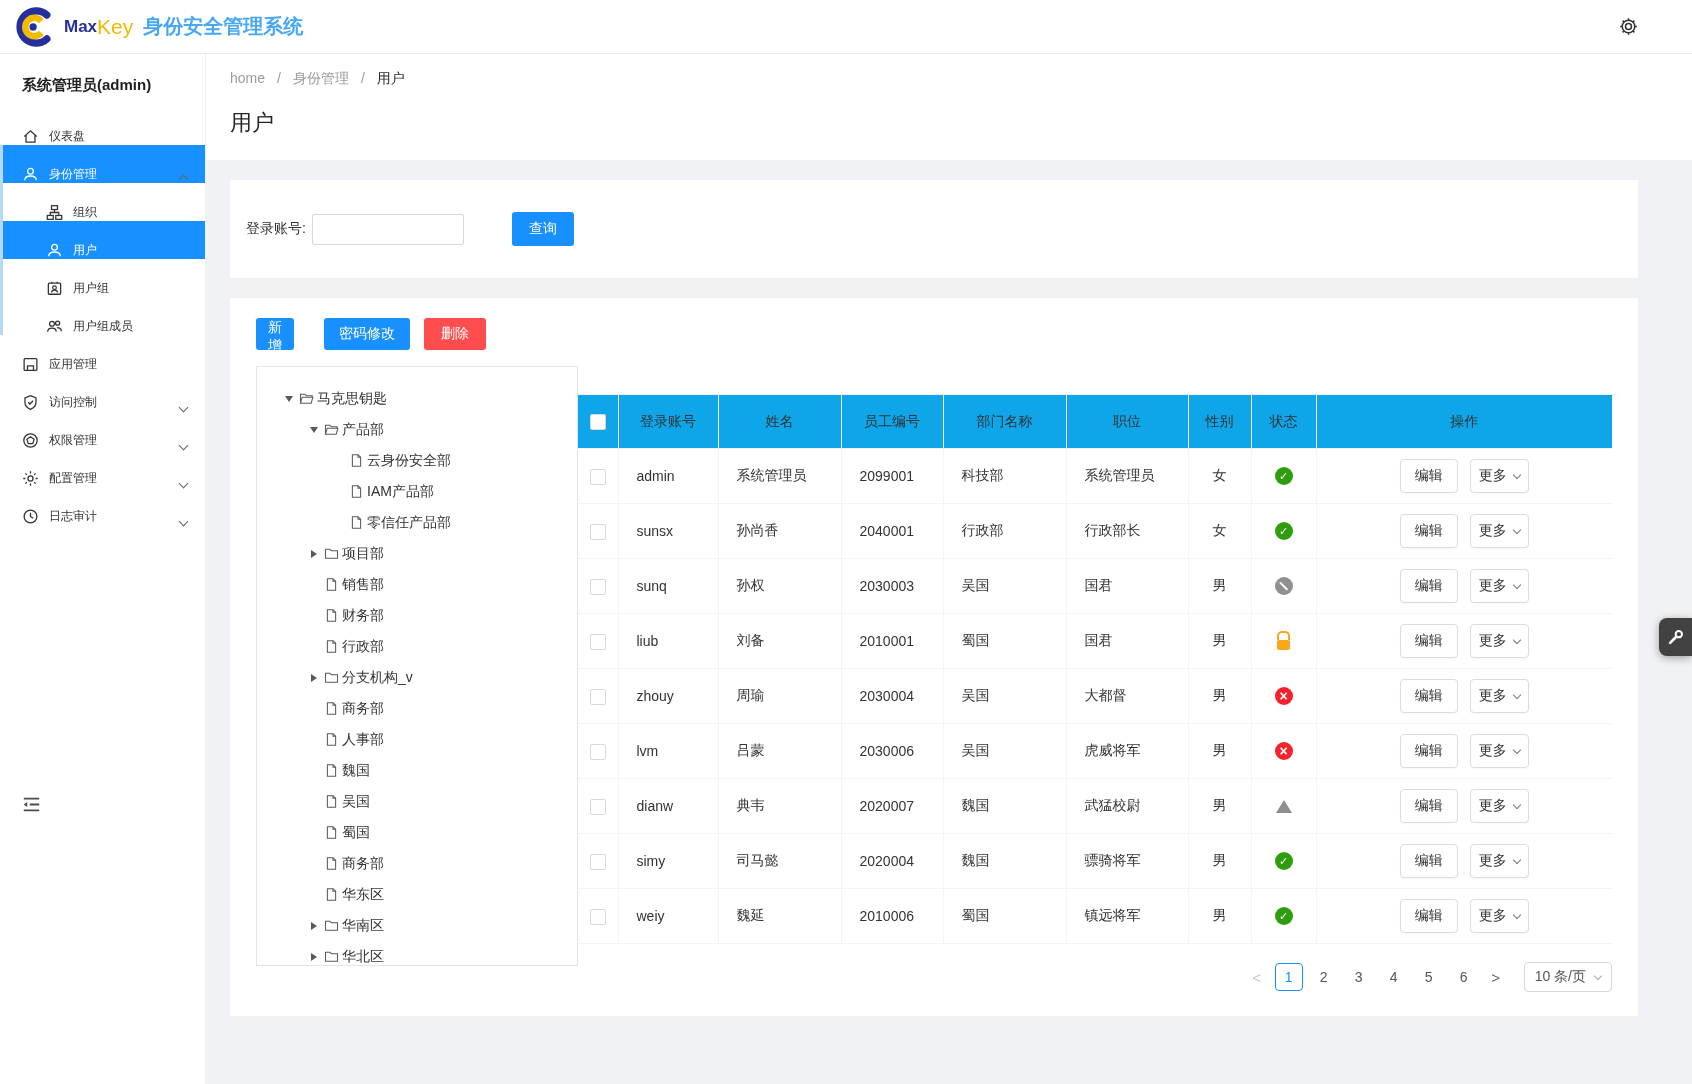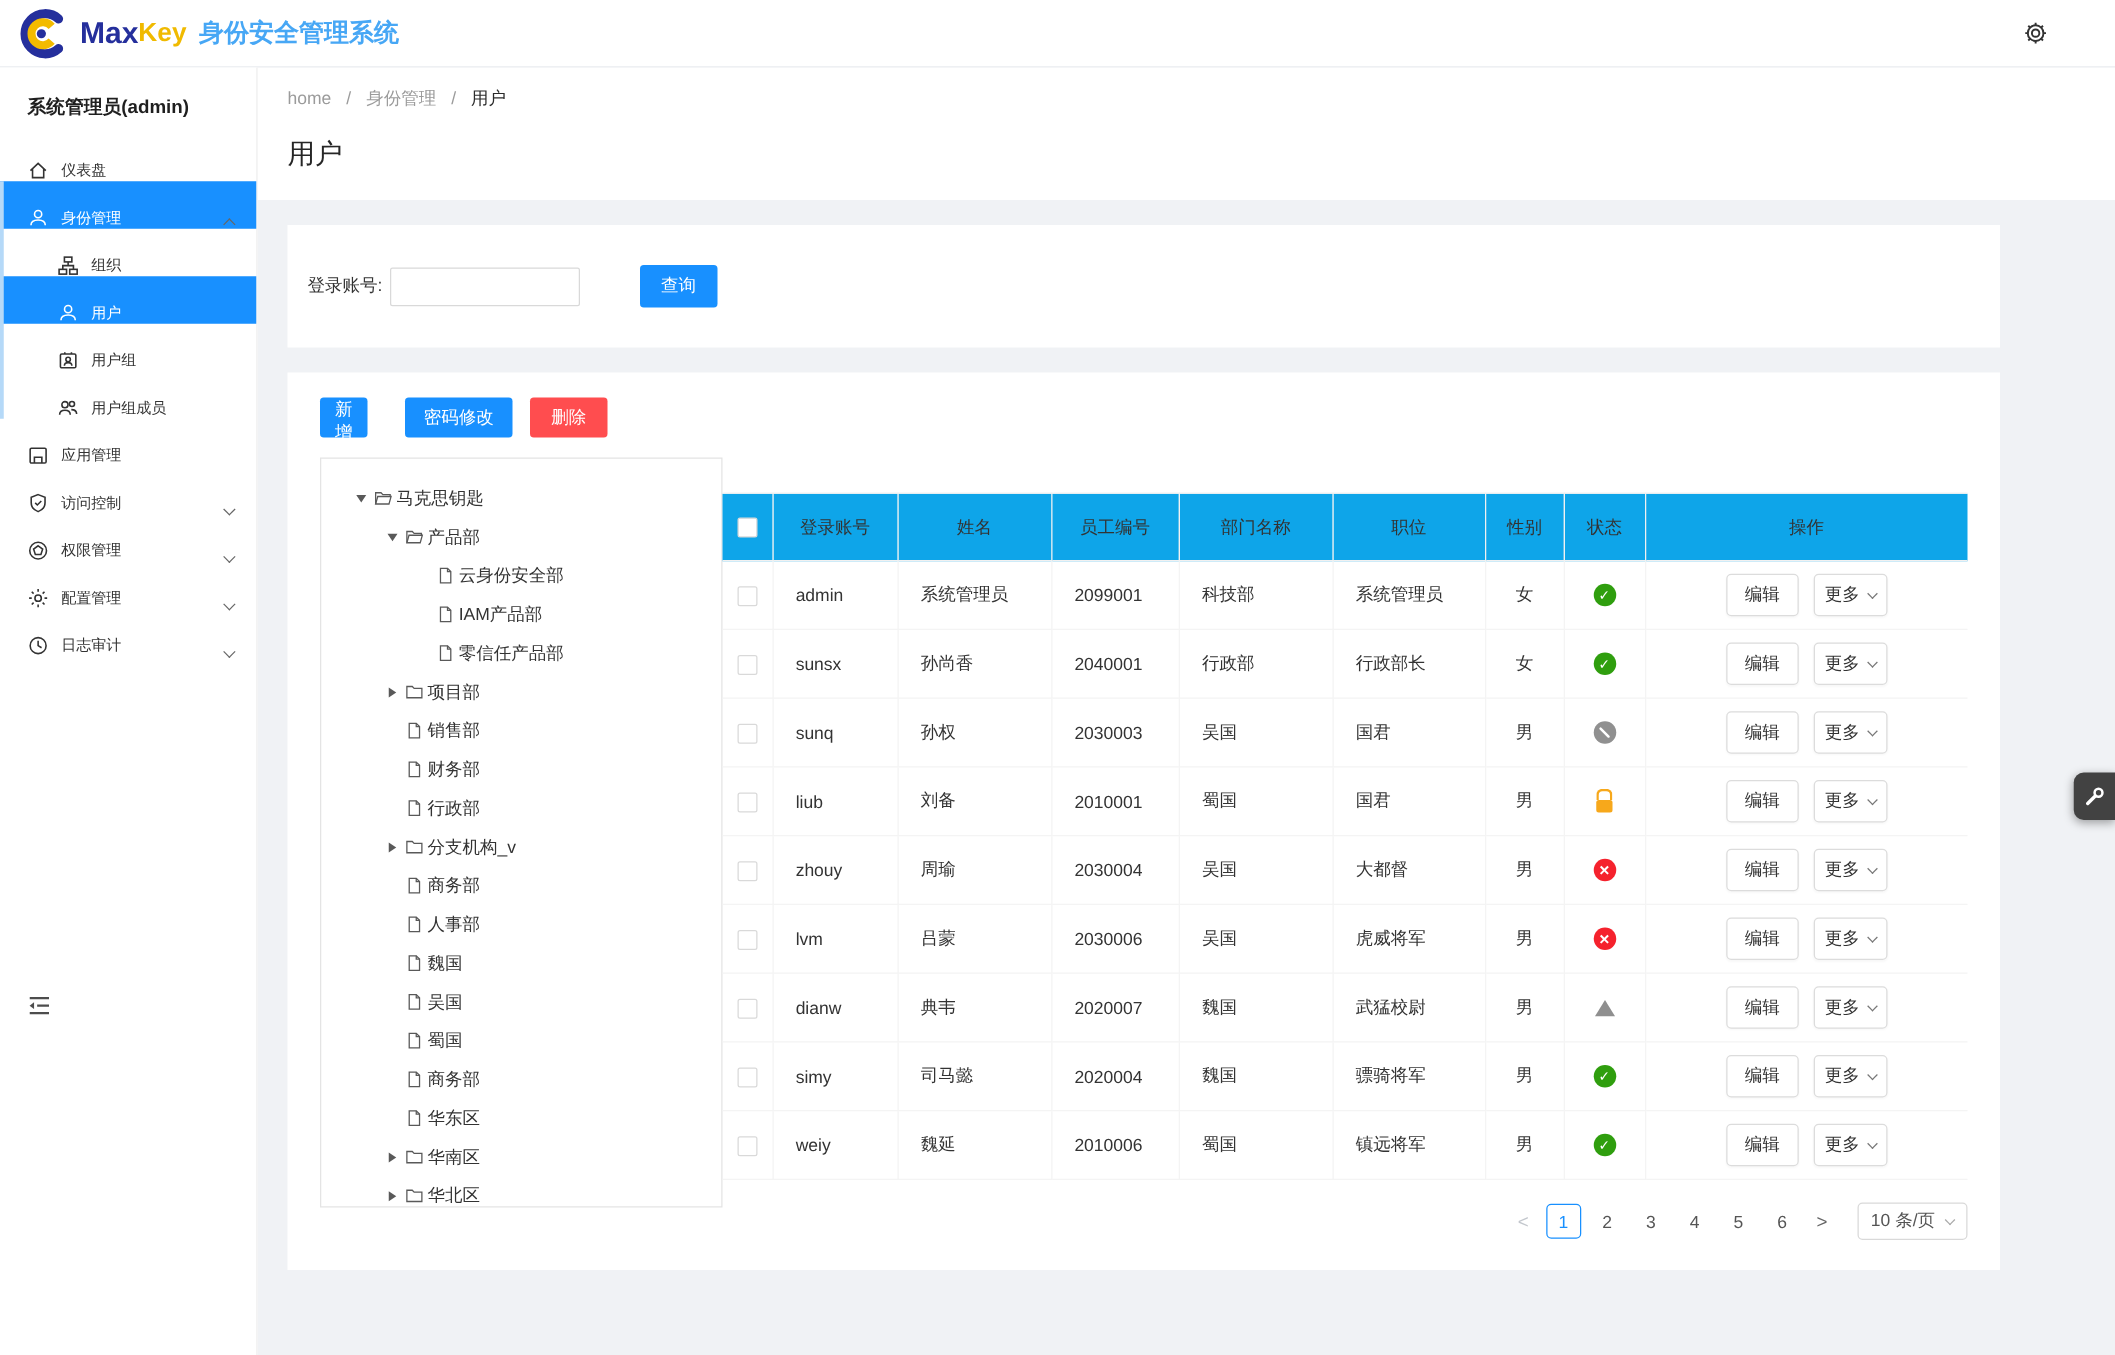--- a/index.html
+++ b/index.html
@@ -7,22 +7,22 @@
   body {
     width:1692px; height:1084px; overflow:hidden; position:relative;
     background:#f0f2f5; color:#333;
     font-family:"Liberation Sans","DejaVu Sans",sans-serif; font-size:14px;
   }
   
   .topbar { height:54px; background:#fff; border-bottom:1px solid #e9ebf0;
     display:flex; align-items:center; justify-content:space-between; padding:0 30px 0 12px; }
   .brand { display:flex; align-items:center; }
   .brand svg { margin-right:8px; }
-  .brand-max { color:#252f9c; font-size:24px; font-weight:bold; }
-  .brand-key { color:#f0ba00; font-size:21px; font-weight:bold; }
+  .brand-max { color:#252f9c; font-size:17px; font-weight:bold; }
+  .brand-key { color:#f0ba00; font-size:21px; font-weight:normal; }
   .brand-sub { color:#47a7f5; font-size:20px; font-weight:bold; margin-left:10px; }
   .topbar-right { display:flex; align-items:center; gap:30px;flex-direction:column; }
   .lang { display:flex; align-items:center; gap:7px; font-size:15px; cursor:pointer; }
   .icon-btn { display:flex; align-items:center; cursor:pointer; }
   .chev { width:7px; height:7px; border-right:1.6px solid currentColor; border-bottom:1.6px solid currentColor;
     transform:rotate(45deg); margin-top:-3px; display:inline-block; color:#666; }
   .chev.up { transform:rotate(-135deg); margin-top:3px; }
   .chev-sm { width:6px; height:6px; border-right:1.4px solid #777; border-bottom:1.4px solid #777;
     transform:rotate(45deg); margin-top:-2px; display:inline-block; }
   
@@ -40,21 +40,21 @@
   .menu-group { position:relative; }
   .menu-group::before { content:""; position:absolute; left:0; top:0; bottom:0; width:3px; background:#b5d9f8; z-index:2; }
   .collapse-btn { position:absolute; left:22px; top:742px; cursor:pointer; }
   
   .page-head { background:#fff; padding:16px 24px 22px; }
   .breadcrumb { display:flex; gap:12px; font-size:14px; color:#9b9b9b; }
   .breadcrumb .bc-item { cursor:pointer; }
   .breadcrumb .current { color:#2b2b2b; cursor:default; }
   .page-title { font-size:22px; color:#262626; font-weight:500; margin-top:20px; }
   
-  .card { background:#fff; margin:20px 92px 0 24px; }
+  .card { background:#fff; margin:20px 54px 0 24px; }
   .search-card { padding:32px 16px; display:flex; align-items:center; }
   .search-label { font-size:14px; color:#333; }
   .search-input { width:152px; height:31px; border:1px solid #d9d9d9; border-radius:2px;
     margin-left:6px; padding:0 8px; font-size:14px; font-family:inherit; outline:none; }
   .btn { border:none; border-radius:3px; font-size:14px; color:#fff; cursor:pointer; font-family:inherit; }
   .btn-query { width:62px; height:34px; background:#1890ff; margin-left:48px; }
   .main-card { padding:20px 26px 24px; }
   .toolbar { display:flex; align-items:center; }
   .btn-add { width:38px; height:32px; background:#1890ff; }
   .btn-pwd { height:32px; padding:0 15px; background:#1890ff; margin-left:30px; }

